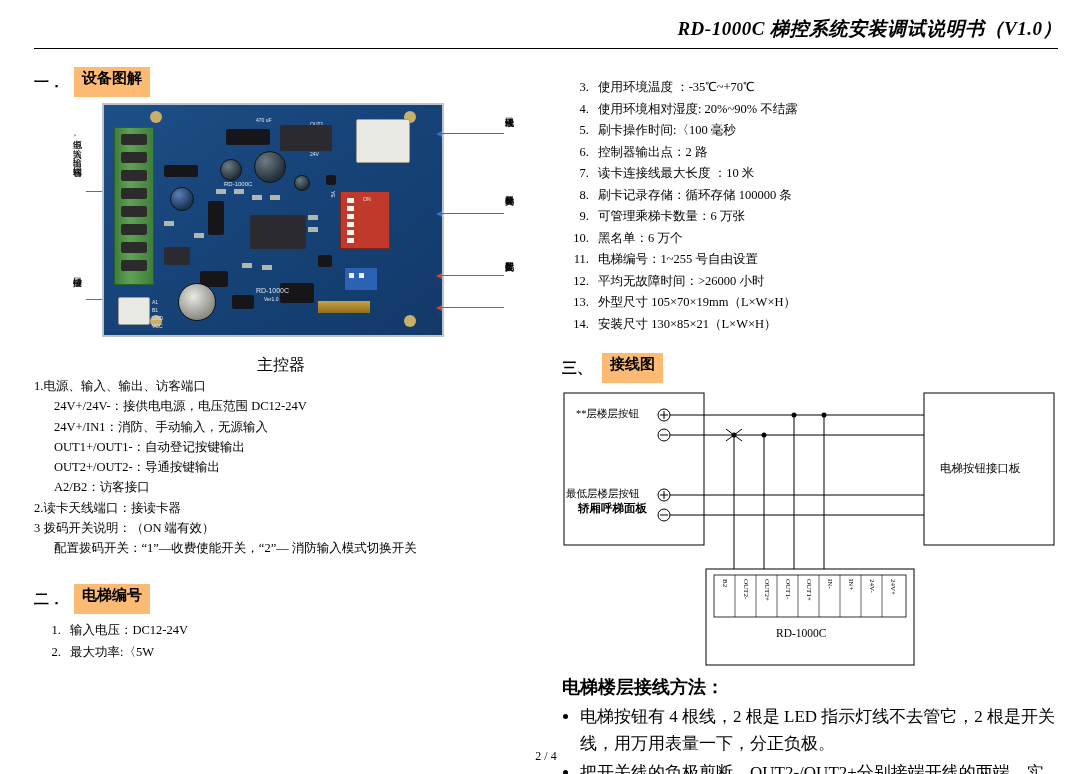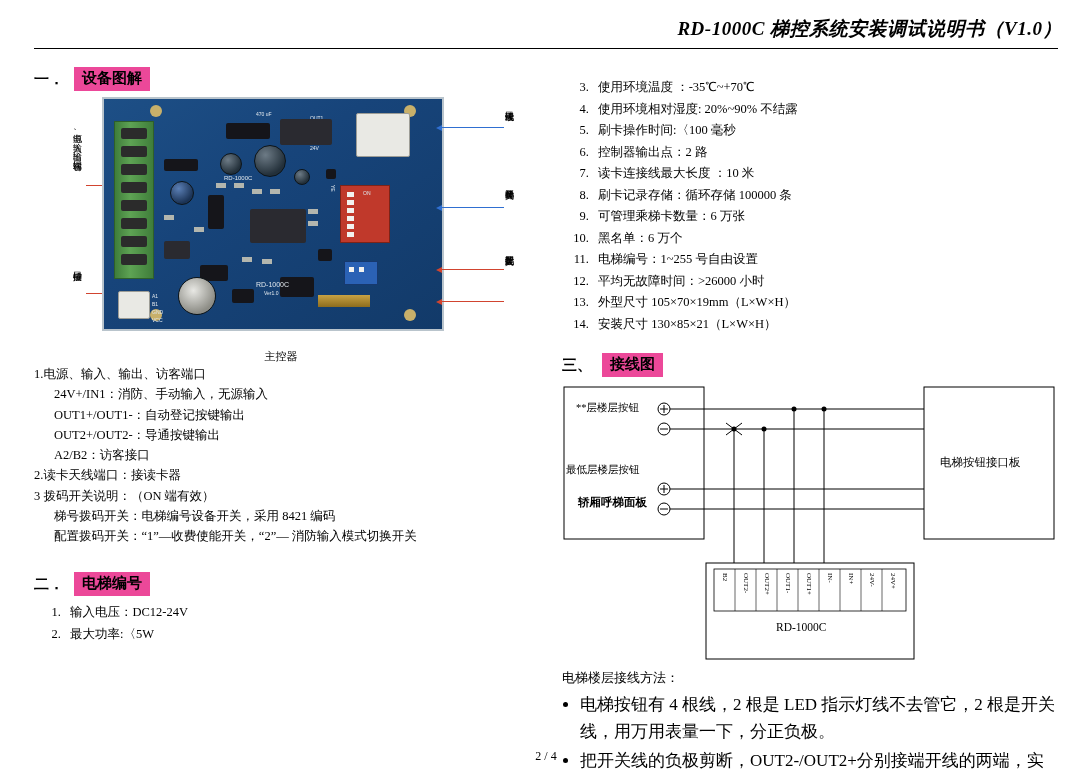--- a/index.html
+++ b/index.html
@@ -48,22 +48,22 @@
   .sec-head {
     display: flex;
     align-items: center;
     gap: 10px;
     font-weight: bold;
     font-size: 15px;
     margin: 8px 0 6px 4px;
   }
   .sec-num { font-weight: bold; font-size: 15px; }
   .sec-label {
-    background: #ec4899;
-    padding: 2px 8px 3px 8px;
+    background: #fdba74;
+    padding: 2px 8px 9px 8px;
     font-weight: bold;
     font-size: 15px;
   }
   
   .board-wrap {
     position: relative;
     margin: 6px 0 0 0;
     height: 250px;
   }
   .board {
@@ -138,21 +138,21 @@
   }
   .silk {
     position: absolute;
     color: #dfe6ec;
     font-family: "Liberation Sans", sans-serif;
     font-size: 5px;
     white-space: nowrap;
   }
   .fig-caption {
     text-align: center;
-    font-size: 11px;
+    font-size: 16px;
     margin-top: 2px;
   }
   
   .callout-label {
     position: absolute;
     font-size: 9px;
     line-height: 1.05;
     font-family: "Liberation Sans", sans-serif;
     writing-mode: vertical-rl;
     text-orientation: upright;
@@ -195,21 +195,21 @@
     line-height: 1.72;
   }
   ol.spec li { padding-left: 6px; }
   ul.notes {
     margin: 4px 0 0 0;
     padding-left: 22px;
     font-size: 17px;
     line-height: 1.6;
   }
   ul.notes li { margin-bottom: 2px; }
-  .bold-line { font-weight: normal; font-size: 13px; margin: 6px 0 2px 4px; }
+  .bold-line { font-weight: bold; font-size: 18px; margin: 6px 0 2px 4px; }
   
   .wiring {
     position: relative;
     width: 500px;
     height: 280px;
     margin-top: 6px;
   }
   .page-num {
     position: absolute;
     bottom: 10px;
@@ -335,27 +335,27 @@
 
         <div class="callout-label" style="left:474px; top:8px; height:62px;">读卡天线端口</div>
         <div class="callout-label" style="left:474px; top:86px; height:62px;">梯号拨码开关</div>
         <div class="callout-label" style="left:474px; top:152px; height:58px;">配置拨码开关</div>
       </div>
 
       <div class="fig-caption">主控器</div>
 
       <div class="txt">
         <div>1.电源、输入、输出、访客端口</div>
+        <div class="ind1">24V+/24V-：接供电电源，电压范围 DC12-24V</div>
         <div class="ind1">24V+/IN1：消防、手动输入，无源输入</div>
         <div class="ind1">OUT1+/OUT1-：自动登记按键输出</div>
         <div class="ind1">OUT2+/OUT2-：导通按键输出</div>
         <div class="ind1">A2/B2：访客接口</div>
         <div>2.读卡天线端口：接读卡器</div>
         <div>3 拨码开关说明：（ON 端有效）</div>
-        <div class="ind1">梯号拨码开关：电梯编号设备开关，采用 8421 编码</div>
         <div class="ind1">配置拨码开关：“1”—收费使能开关，“2”— 消防输入模式切换开关</div>
       </div>
 
       <div class="sec-head" style="margin-top:26px;">
         <span class="sec-num">二．</span>
         <span class="sec-label">电梯编号</span>
       </div>
 
       <ol class="spec">
         <li>输入电压：DC12-24V</li>
@@ -430,21 +430,21 @@
           <line x1="219" y1="186" x2="219" y2="228" stroke="#000" stroke-width="0.6"></line>
           <line x1="240" y1="186" x2="240" y2="228" stroke="#000" stroke-width="0.6"></line>
           <line x1="261" y1="186" x2="261" y2="228" stroke="#000" stroke-width="0.6"></line>
           <line x1="282" y1="186" x2="282" y2="228" stroke="#000" stroke-width="0.6"></line>
           <line x1="303" y1="186" x2="303" y2="228" stroke="#000" stroke-width="0.6"></line>
           <line x1="324" y1="186" x2="324" y2="228" stroke="#000" stroke-width="0.6"></line>
         </svg>
 
         
         <div style="position:absolute; left:18px; top:18px; font-size:10.5px;">**层楼层按钮</div>
-        <div style="position:absolute; left:8px; top:80px; font-size:10.5px;">最低层楼层按钮</div>
+        <div style="position:absolute; left:8px; top:98px; font-size:10.5px;">最低层楼层按钮</div>
         <div style="position:absolute; left:20px; top:112px; font-size:11.5px; font-weight:bold;">轿厢呼梯面板</div>
         <div style="position:absolute; left:382px; top:72px; font-size:11.5px;">电梯按钮接口板</div>
         <div style="position:absolute; left:218px; top:238px; font-size:11.5px;">RD-1000C</div>
 
         
         <div style="position:absolute; left:163px; top:190px; font-size:7px; writing-mode:vertical-rl;">B2</div>
         <div style="position:absolute; left:184px; top:190px; font-size:7px; writing-mode:vertical-rl;">OUT2-</div>
         <div style="position:absolute; left:205px; top:190px; font-size:7px; writing-mode:vertical-rl;">OUT2+</div>
         <div style="position:absolute; left:226px; top:190px; font-size:7px; writing-mode:vertical-rl;">OUT1-</div>
         <div style="position:absolute; left:247px; top:190px; font-size:7px; writing-mode:vertical-rl;">OUT1+</div>

